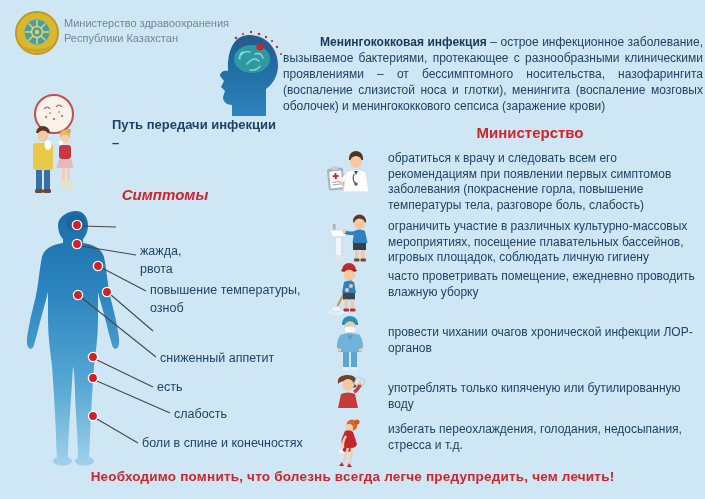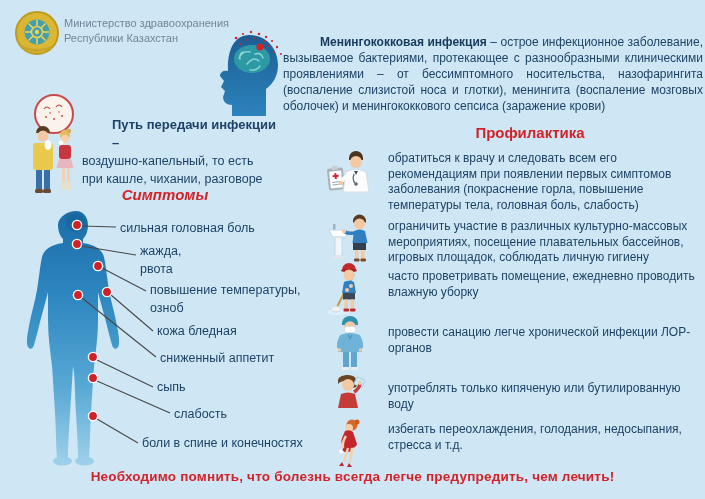--- a/index.html
+++ b/index.html
@@ -131,22 +131,21 @@
       <circle cx="51" cy="38" r="2.2" fill="#d8ab4e"></circle>
     <circle cx="47" cy="46" r="4.2" fill="#f5cfae"></circle>
     <circle cx="43" cy="50" r="2.4" fill="#fff"></circle>
     <rect x="41" y="52" width="12" height="14" rx="3" fill="#c8373f"></rect>
     <path d="M41,66 h12 l2.5,9 h-17 z" fill="#e8b6bf"></path>
     <rect x="44" y="75" width="3" height="14" fill="#f5cfae"></rect>
       <rect x="49" y="75" width="3" height="14" fill="#f5cfae"></rect>
     <rect x="43" y="88" width="5" height="9" rx="1.5" fill="#e8dfc9"></rect>
       <rect x="48.5" y="88" width="5" height="9" rx="1.5" fill="#e8dfc9"></rect>
   </svg>
-  <div class="transmission"><b>Путь передачи инфекции –</b><span class="pre">воздушно-капельный, то есть
-при кашле, чихании, разговоре</span></div>
+  <div class="transmission"><b>Путь передачи инфекции –</b></div>
 
   <div class="heading symptoms-heading">Симптомы</div>
 
   <svg class="abs" style="left:25px;top:209px" width="102" height="258" viewBox="0 0 102 258">
     <defs>
       <linearGradient id="bodyGrad" x1="0" y1="0" x2="0" y2="1">
         <stop offset="0" stop-color="#1b6da8"></stop>
           <stop offset="0.35" stop-color="#2e87c0"></stop>
         <stop offset="0.7" stop-color="#57a8d4"></stop>
           <stop offset="1" stop-color="#9ccfe9"></stop>
@@ -174,32 +173,30 @@
         <circle cx="77" cy="39" r="4.6"></circle>
       <circle cx="98" cy="61" r="4.6"></circle>
         <circle cx="107" cy="87" r="4.6"></circle>
       <circle cx="78" cy="90" r="4.6"></circle>
         <circle cx="93" cy="152" r="4.6"></circle>
       <circle cx="93" cy="173" r="4.6"></circle>
         <circle cx="93" cy="211" r="4.6"></circle>
     </g>
   </svg>
 
-  <div class="sym-label" style="left:120px;top:219px">сильная головная боль</div>
   <div class="sym-label" style="left:140px;top:242px">жажда,
 рвота</div>
   <div class="sym-label" style="left:150px;top:281px">повышение температуры,
 озноб</div>
-  <div class="sym-label" style="left:157px;top:322px">кожа бледная</div>
   <div class="sym-label" style="left:160px;top:349px">сниженный аппетит</div>
-  <div class="sym-label" style="left:157px;top:378px">сыпь</div>
+  <div class="sym-label" style="left:157px;top:378px">есть</div>
   <div class="sym-label" style="left:174px;top:405px">слабость</div>
   <div class="sym-label" style="left:142px;top:434px">боли в спине и конечностях</div>
 
-  <div class="heading prevention-heading">Профилактика</div>
+  <div class="heading prevention-heading">Министерство</div>
 
   <svg class="prev-icon" style="left:324px;top:150px" width="50" height="58" viewBox="0 0 50 58">
     <g transform="rotate(-6 12 30)">
       <rect x="4" y="18" width="16" height="22" rx="2" fill="#a9b0b6"></rect>
       <rect x="6" y="21" width="12" height="17" fill="#fff"></rect>
       <rect x="9" y="16" width="6" height="4" rx="1" fill="#c9ced2"></rect>
       <path d="M11,23 h2 v2 h2 v2 h-2 v2 h-2 v-2 h-2 v-2 h2 z" fill="#d2232a"></path>
       <g stroke="#9aa5ad" stroke-width="1">
           <line x1="8" y1="32" x2="16" y2="32"></line>
           <line x1="8" y1="34.5" x2="16" y2="34.5"></line>
@@ -207,21 +204,21 @@
     </g>
     <path d="M25,8 a7,7 0 0 1 14,0 l0,2 h-14 z" fill="#4c3320"></path>
     <circle cx="32" cy="12" r="6" fill="#f3c9a3"></circle>
     <path d="M22,22 q10,-5 20,0 l3,20 h-26 z" fill="#fdfdfd" stroke="#d8dde2" stroke-width="1"></path>
     <path d="M30,21 l2,4 l2,-4 z" fill="#35505e"></path>
     <path d="M30,24 q-2,6 1,9" stroke="#5a6b78" fill="none" stroke-width="1.3"></path>
     <circle cx="32" cy="34" r="1.8" fill="#5a6b78"></circle>
     <path d="M24,26 q-5,2 -7,6" stroke="#fdfdfd" stroke-width="4" fill="none"></path>
     <circle cx="17" cy="33" r="2.2" fill="#f3c9a3"></circle>
   </svg>
-  <div class="prev-text" style="top:151px">обратиться к врачу и следовать всем его рекомендациям при появлении первых симптомов заболевания (покраснение горла, повышение температуры тела, головная боль, слабость)</div>
+  <div class="prev-text" style="top:151px">обратиться к врачу и следовать всем его рекомендациям при появлении первых симптомов заболевания (покраснение горла, повышение температуры тела, разговоре боль, слабость)</div>
 
   <svg class="prev-icon" style="left:326px;top:212px" width="46" height="52" viewBox="0 0 46 52">
     <rect x="7" y="12" width="2.5" height="6" fill="#9fb4c2"></rect>
     <path d="M3,18 h20 l-3.5,7 h-13 z" fill="#fff" stroke="#c9d6de" stroke-width="1"></path>
     <rect x="9" y="25" width="7" height="19" fill="#f2f6f8" stroke="#c9d6de" stroke-width="1"></rect>
     <rect x="6.5" y="44" width="12" height="3" rx="1" fill="#dfe7ec"></rect>
     <path d="M27,9 a6.5,6.5 0 0 1 13,0 l0,1.5 h-13 z" fill="#5a3a24"></path>
     <circle cx="33.5" cy="12" r="5.5" fill="#f3c9a3"></circle>
     <path d="M28,19 q6,-3 11,0 l2.5,12 h-15 z" fill="#2f7fc1"></path>
     <path d="M29,21 q-7,1 -10,-1" stroke="#2f7fc1" stroke-width="3.5" fill="none"></path>
@@ -260,21 +257,21 @@
     <path d="M18,21 l2,3.5 l2,-3.5" stroke="#4d93bb" fill="none" stroke-width="1.2"></path>
     <path d="M11,23 q-3,6 -2,11" stroke="#6fb3d9" stroke-width="3.5" fill="none"></path>
     <circle cx="9.5" cy="36" r="1.8" fill="#f3c9a3"></circle>
     <path d="M29,23 q3,6 2,11" stroke="#6fb3d9" stroke-width="3.5" fill="none"></path>
     <circle cx="30.5" cy="36" r="1.8" fill="#f3c9a3"></circle>
     <rect x="13" y="38" width="6" height="15" fill="#5ea5cf"></rect>
       <rect x="21" y="38" width="6" height="15" fill="#5ea5cf"></rect>
     <rect x="12" y="53" width="7" height="3" rx="1" fill="#e8eef2"></rect>
       <rect x="21" y="53" width="7" height="3" rx="1" fill="#e8eef2"></rect>
   </svg>
-  <div class="prev-text" style="top:325px">провести санацию легче хронической инфекции ЛОР-органов</div>
+  <div class="prev-text" style="top:325px">провести чихании очагов хронической инфекции ЛОР-органов</div>
 
   <svg class="prev-icon" style="left:326px;top:372px" width="46" height="46" viewBox="0 0 46 46">
     <path d="M12,12 q-2,-8 8,-9 q9,-1 11,6 q1,4 -1,6 l-3,1 q1,-7 -7,-7 q-6,0 -8,3 z" fill="#6b4423"></path>
     <circle cx="22" cy="13" r="6" fill="#f3c9a3"></circle>
     <g transform="rotate(24 33 10)">
       <rect x="29" y="6" width="9" height="8" rx="1" fill="#cfe9f8" stroke="#9fc6dd" stroke-width="0.8"></rect>
     </g>
     <path d="M28,20 q5,-3 6,-8" stroke="#c43b37" stroke-width="3.5" fill="none"></path>
     <circle cx="34" cy="11" r="2" fill="#f3c9a3"></circle>
     <path d="M15,22 q7,-3 14,0 l3,14 h-20 z" fill="#c43b37"></path>

